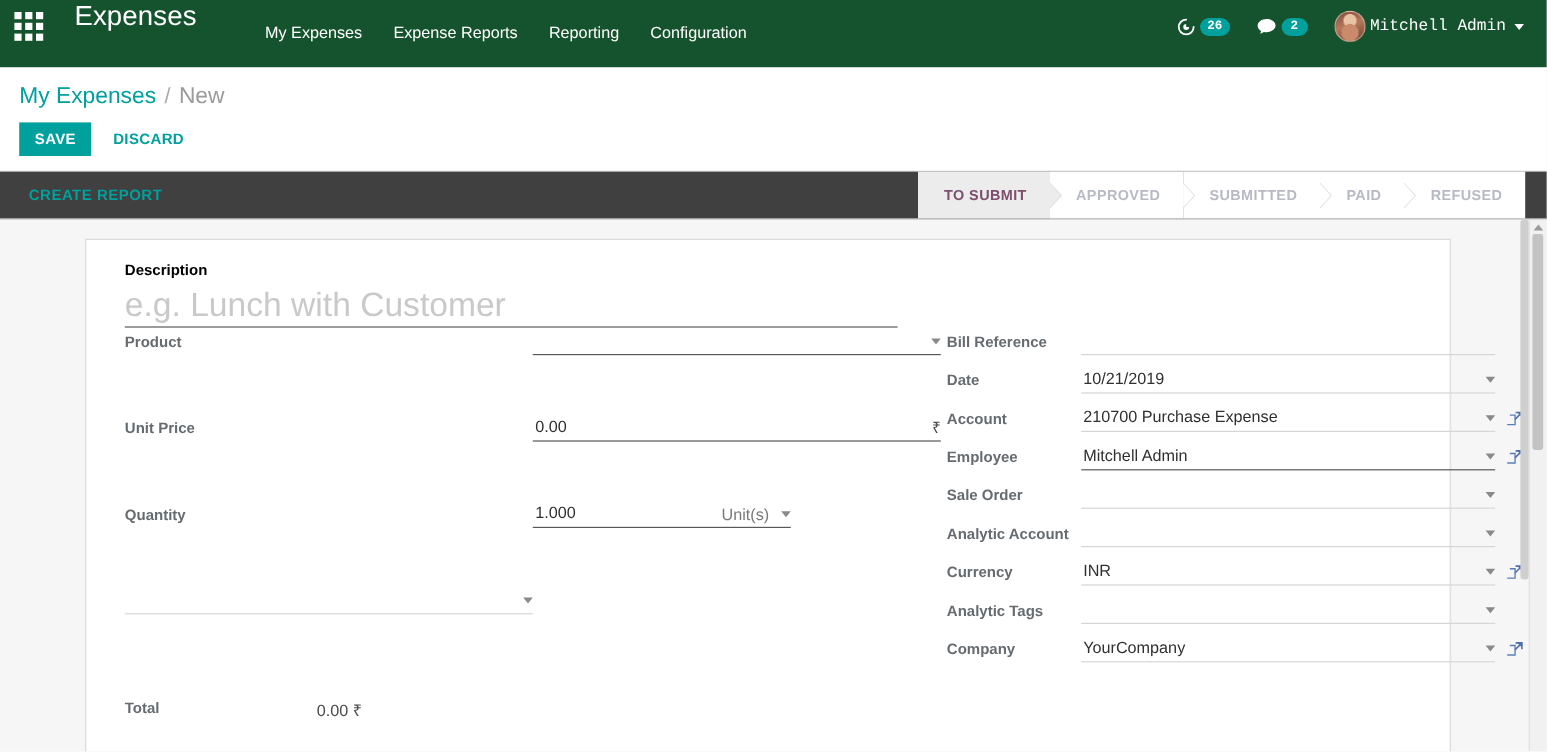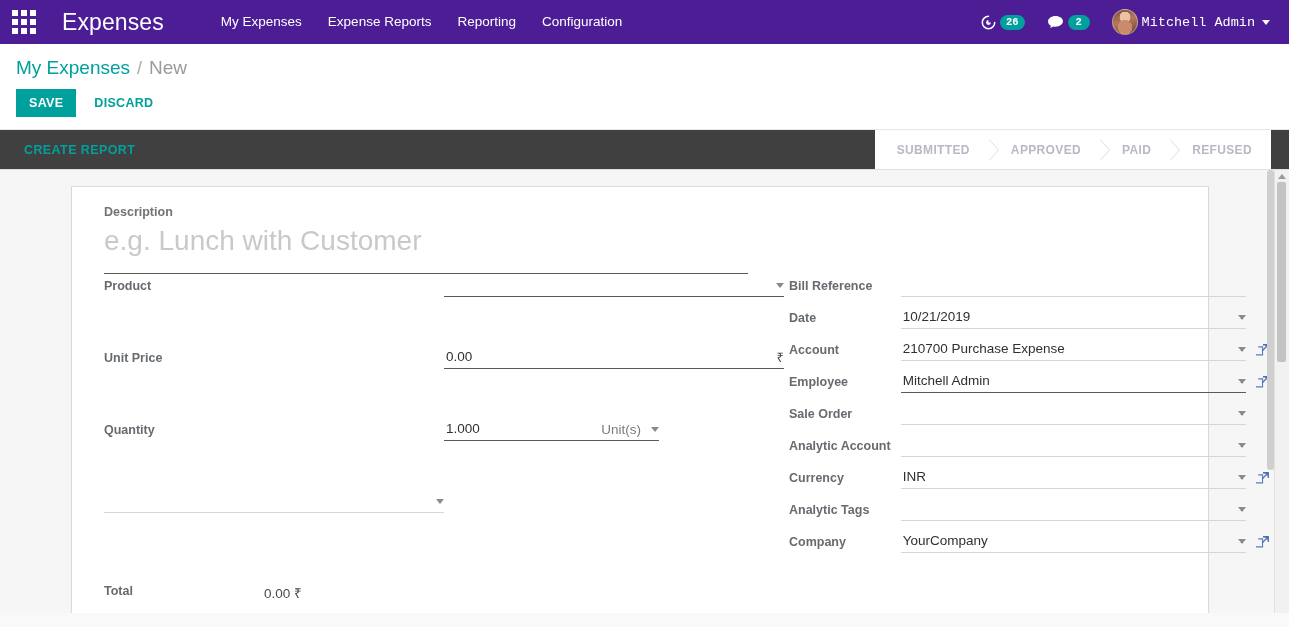--- a/index.html
+++ b/index.html
@@ -4,21 +4,21 @@
 <style>
   html,body{margin:0;padding:0;}
   body{
     width:1289px;height:627px;overflow:hidden;
     font-family:"Liberation Sans",sans-serif;
     background:#f9f9f9;color:#4c4c4c;
     -webkit-font-smoothing:antialiased;
   }
   
   .navbar{
-    height:44px;background:#4c1d95;display:flex;align-items:center;
+    height:56px;background:#14532d;display:flex;
     position:relative;
   }
   .apps-btn{
     width:48px;height:44px;display:flex;align-items:center;justify-content:center;
     cursor:pointer;
   }
   .apps-grid{
     display:grid;grid-template-columns:repeat(3,6px);grid-template-rows:repeat(3,6px);
     gap:3px;
   }
@@ -108,25 +108,25 @@
   .page{
     position:relative;height:443px;overflow:hidden;
     background:#f6f6f6;
   }
   .sheet-wrap{padding:16px 0 0 71px;}
   .sheet{
     width:1138px;background:#fff;border:1px solid #d8dadd;
     box-shadow:0 1px 2px rgba(0,0,0,.04);
     padding:18px 32px 24px;box-sizing:border-box;min-height:470px;
   }
-  .desc-label{font-size:12.5px;font-weight:700;color:#737373;margin-bottom:2px;}
+  .desc-label{font-size:12.5px;font-weight:700;color:#000000;margin-bottom:2px;}
   .desc-input{
     width:644px;border:none;border-bottom:1px solid #5a5a5a;outline:none;
     font-family:"Liberation Sans",sans-serif;font-size:28px;color:#c2410c;
-    padding:4px 0 16px;background:transparent;display:block;
+    padding:4px 0 2px;background:transparent;display:block;
   }
   .desc-input::placeholder{color:#c9c9c9;}
   .cols{display:flex;}
   .col{display:table;border-collapse:collapse;}
   .col-left{width:530px;}
   .col-right{width:530px;margin-left:5px;}
   .frow{display:table-row;}
   .flabel,.fvalue{display:table-cell;vertical-align:top;padding:0 0 9px 0;}
   .flabel{
     font-size:12.5px;font-weight:700;color:#666b70;white-space:nowrap;
@@ -242,22 +242,23 @@
   </div>
   <div class="cp-buttons">
     <button class="btn-save">SAVE</button>
     <button class="btn-discard">DISCARD</button>
   </div>
 </div>
 
 <div class="actionbar">
   <button class="btn-create-report">CREATE REPORT</button>
   <div class="statusbar">
+    <div class="stat active">TO SUBMIT</div>
+    <div class="stat">APPROVED</div>
     <div class="stat">SUBMITTED</div>
-    <div class="stat">APPROVED</div>
     <div class="stat">PAID</div>
     <div class="stat">REFUSED</div>
   </div>
 </div>
 
 <div class="page">
   <div class="sheet-wrap">
     <div class="sheet">
 
       <div class="desc-label">Description</div>

